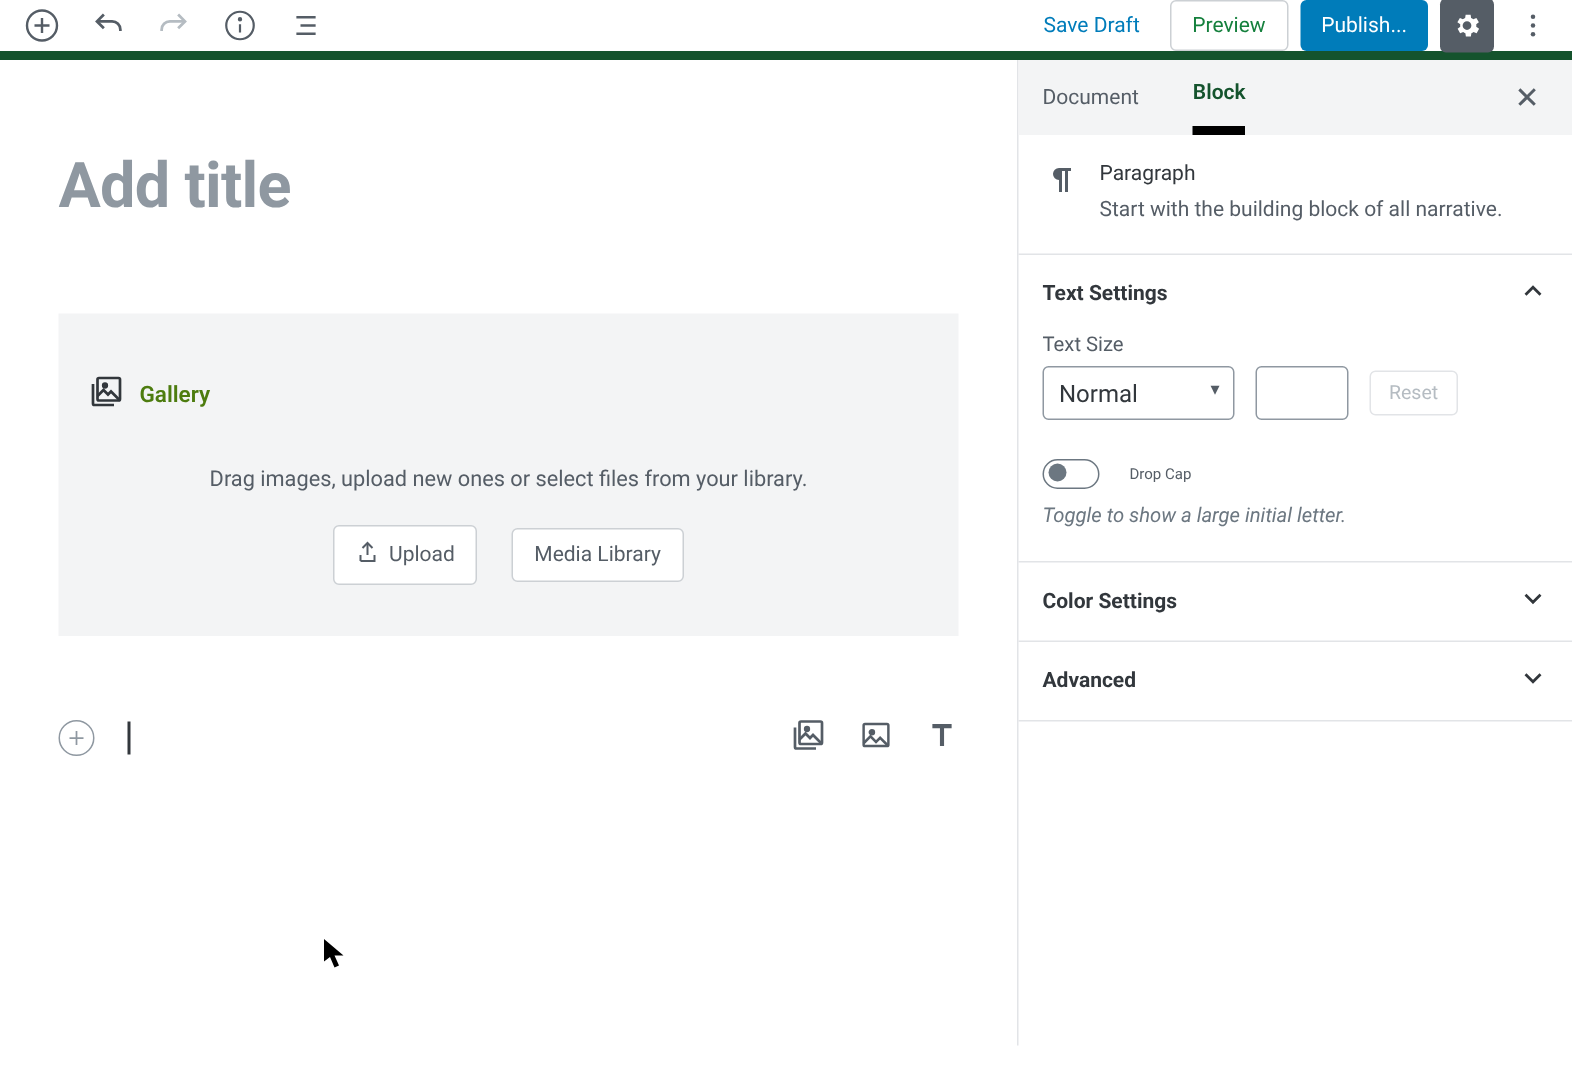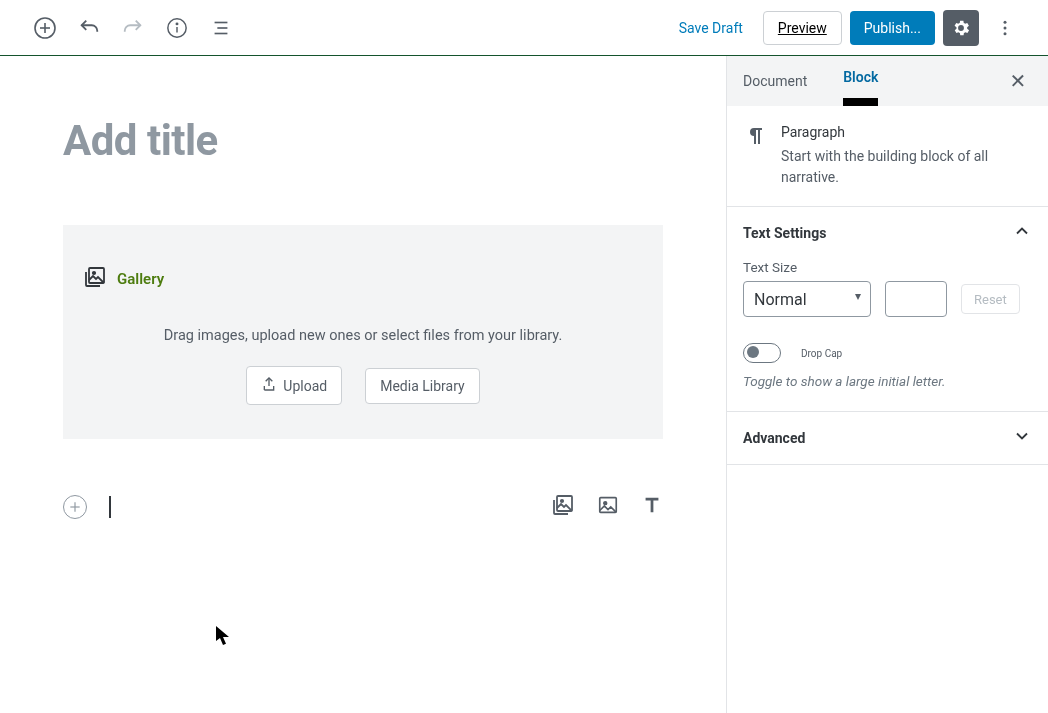--- a/index.html
+++ b/index.html
@@ -1,26 +1,26 @@
 <!DOCTYPE html>
 <html><head>
 <meta charset="utf-8">
 <style>
 * { box-sizing: border-box; margin: 0; padding: 0; font-family: -apple-system, BlinkMacSystemFont, "Segoe UI", Roboto, sans-serif; }
 body { width: 1048px; height: 713px; background: #fff; overflow: hidden; }
 
 
-.top-bar { height: 56px; border-bottom: 1px solid #14532d; display: flex; align-items: center; justify-content: space-between; padding: 0 25px; }
+.top-bar { height: 40px; border-bottom: 6px solid #14532d; display: flex; align-items: center; justify-content: space-between; padding: 0 8px; }
 .top-left { display: flex; align-items: center; gap: 4px; }
 .top-right { display: flex; align-items: center; gap: 8px; }
 .icon-btn { width: 40px; height: 40px; display: flex; align-items: center; justify-content: center; border: none; background: transparent; cursor: pointer; border-radius: 4px; color: #555d66; }
 .icon-btn.circle-border svg circle { stroke: #555d66; stroke-width: 1.6; fill: none; }
 .icon-btn.disabled { color: #b5bcc2; }
 .save-draft { color: #007cba; background: transparent; border: none; font-size: 14px; padding: 8px 12px; cursor: pointer; }
-.preview-btn { background: #fff; border: 1px solid #ccd0d4; color: #000000; font-size: 14px; padding: 8px 14px; border-radius: 4px; cursor: pointer; text-decoration: underline; }
+.preview-btn { background: #fff; border: 1px solid #ccd0d4; color: #15803d; font-size: 14px; padding: 8px 14px; border-radius: 4px; cursor: pointer; }
 .publish-btn { background: #007cba; color: #fff; border: none; font-size: 14px; padding: 9px 14px; border-radius: 4px; cursor: pointer; }
 .settings-btn { background: #555d66; color: #fff; border: none; width: 36px; height: 36px; border-radius: 4px; display: flex; align-items: center; justify-content: center; cursor: pointer; }
 .kebab-btn { width: 36px; height: 36px; display: flex; align-items: center; justify-content: center; border: none; background: transparent; cursor: pointer; color: #555d66; }
 
 
 .main { display: flex; height: calc(100% - 56px); }
 .editor { flex: 1; padding: 60px 16px 0; overflow: auto; position: relative; }
 .editor-inner { max-width: 600px; margin: 0 auto; }
 .title-input { width: 100%; border: none; font-size: 42px; font-weight: 700; color: #8f98a1; outline: none; margin-bottom: 60px; letter-spacing: -0.5px; }
 .title-input::placeholder { color: #8f98a1; }
@@ -33,25 +33,25 @@
 
 .new-block { display: flex; align-items: center; margin-top: 54px; position: relative; }
 .new-block .plus { width: 24px; height: 24px; border: 1.6px solid #8f98a1; border-radius: 50%; display: flex; align-items: center; justify-content: center; color: #8f98a1; margin-right: 22px; cursor: pointer; }
 .new-block .caret { width: 2px; height: 22px; background: #32373c; }
 .new-block .shortcuts { margin-left: auto; display: flex; gap: 22px; color: #555d66; }
 .shortcut-btn { background: transparent; border: none; cursor: pointer; color: #555d66; }
 
 .cursor-ptr { position: absolute; left: 216px; top: 626px; pointer-events: none; }
 
 
-.sidebar { width: 322px; border-left: 1px solid #e2e4e7; display: flex; flex-direction: column; }
+.sidebar { width: 370px; border-left: 1px solid #e2e4e7; display: flex; flex-direction: column; }
 .side-tabs { height: 50px; background: #f3f4f5; display: flex; align-items: center; padding: 0 16px; position: relative; }
 .side-tab { font-size: 14px; padding: 0 0; border: none; background: transparent; cursor: pointer; color: #555d66; height: 50px; }
 .side-tab:first-of-type { margin-right: 36px; }
-.side-tab.active { color: #0369a1; font-weight: 600; border-bottom: 8px solid #000000; }
+.side-tab.active { color: #14532d; font-weight: 600; border-bottom: 6px solid #000000; }
 .side-close { margin-left: auto; background: transparent; border: none; color: #555d66; font-size: 20px; cursor: pointer; width: 28px; height: 28px; }
 
 .side-panel { padding: 18px 16px; border-bottom: 1px solid #e2e4e7; }
 .panel-header { display: flex; gap: 14px; }
 .panel-header .picon { color: #555d66; flex-shrink: 0; }
 .panel-header .ptitle { font-size: 14px; font-weight: 400; color: #32373c; margin-bottom: 6px; }
 .panel-header .pdesc { font-size: 14px; color: #555d66; line-height: 1.5; }
 
 .collapsible { padding: 14px 16px; border-bottom: 1px solid #e2e4e7; display: flex; align-items: center; justify-content: space-between; cursor: pointer; }
 .collapsible .ctitle { font-size: 14px; font-weight: 700; color: #32373c; }
@@ -240,20 +240,28 @@
       </div>
       <div class="toggle-row">
         <div class="toggle">
             <div class="knob"></div>
           </div>
         <span class="toggle-label">Drop Cap</span>
       </div>
       <div class="toggle-hint">Toggle to show a large initial letter.</div>
     </div>
 
+    <div class="collapsible">
+      <span class="ctitle">Color Settings</span>
+      <span class="chev">
+        <svg width="20" height="20" viewBox="0 0 24 24" fill="none" stroke="#32373c" stroke-width="2.2">
+            <path d="M6 9l6 6 6-6"></path>
+          </svg>
+      </span>
+    </div>
 
     <div class="collapsible">
       <span class="ctitle">Advanced</span>
       <span class="chev">
         <svg width="20" height="20" viewBox="0 0 24 24" fill="none" stroke="#32373c" stroke-width="2.2">
             <path d="M6 9l6 6 6-6"></path>
           </svg>
       </span>
     </div>
   </div>

